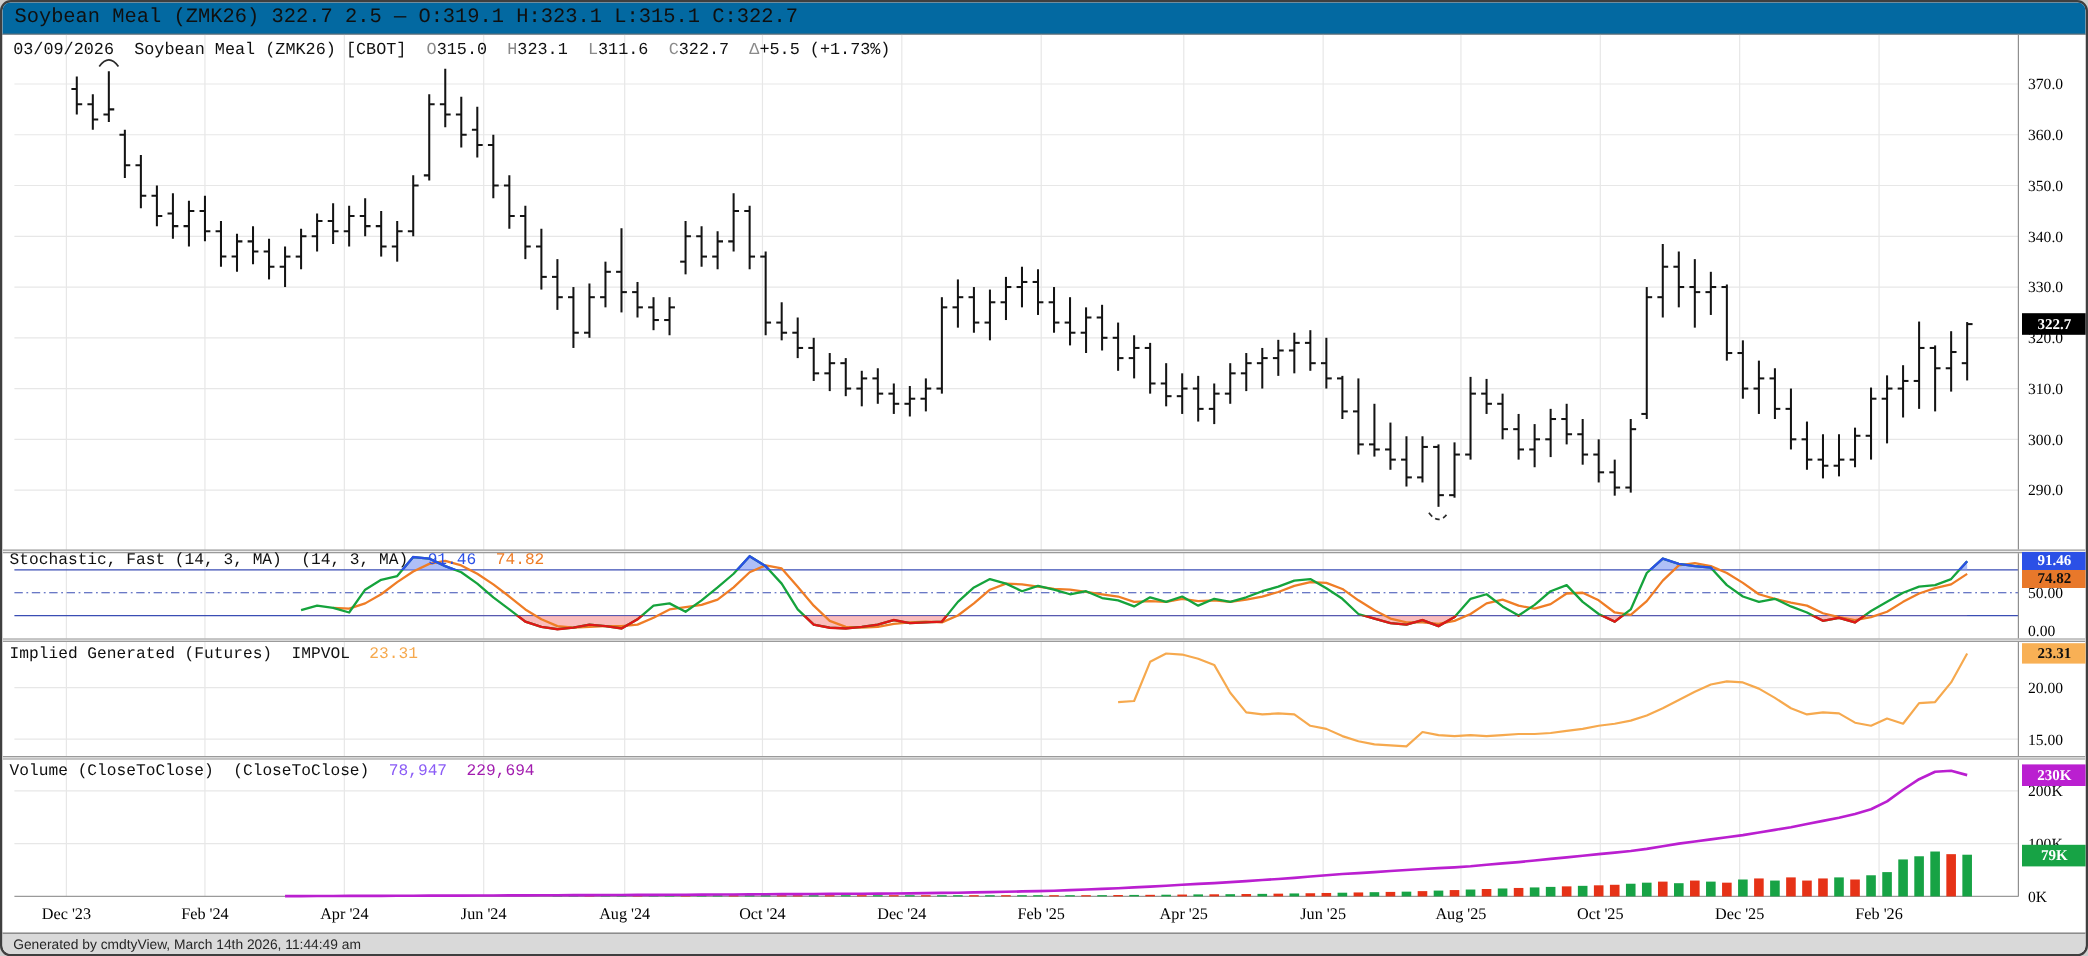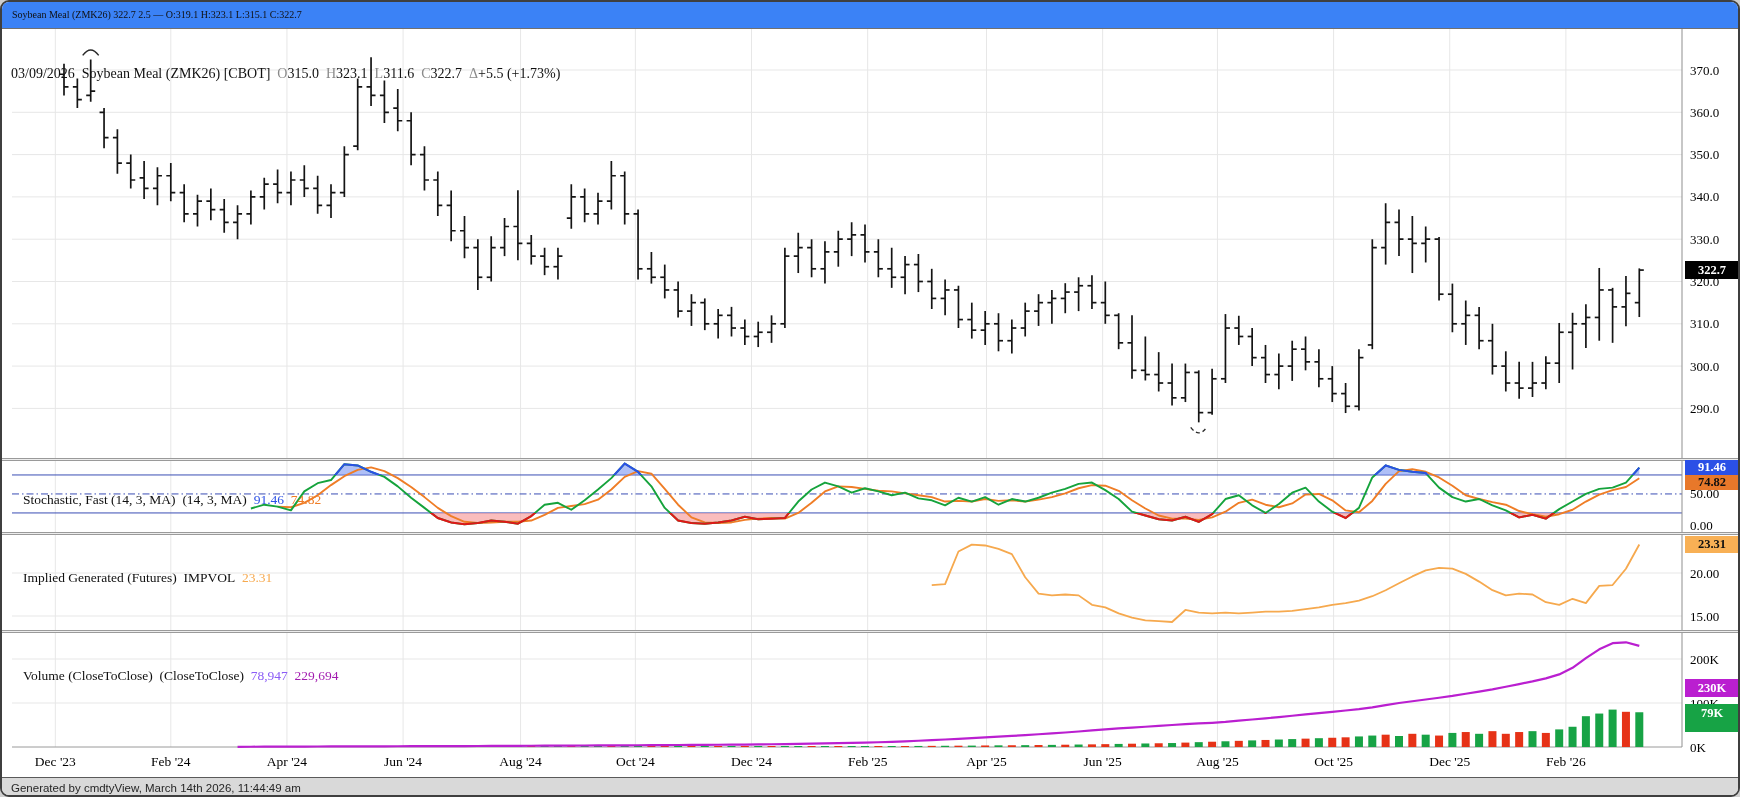--- a/index.html
+++ b/index.html
@@ -1,46 +1,46 @@
 <!DOCTYPE html>
 <html><head>
 <meta charset="utf-8">
 <style>
   html,body{margin:0;padding:0;width:1740px;height:797px;overflow:hidden;background:#cfcfcf;}
   .window{position:relative;width:1740px;height:797px;box-sizing:border-box;
     border:2px solid #3f3f3f;border-radius:9px;overflow:hidden;background:#fff;
     font-family:"Liberation Serif",serif;}
-  .titlebar{height:26px;background:#3b82f6;border-bottom:1px solid #707070;
-    font-family:Liberation Serif, serif;font-size:10px;color:#101010;
+  .titlebar{height:26px;background:#0369a1;border-bottom:1px solid #707070;
+    font-family:Liberation Mono, monospace;font-size:17px;color:#101010;
     line-height:26px;padding-left:10px;white-space:nowrap;}
   .chart-area{position:relative;height:748px;background:#fff;}
   .chart-area svg{position:absolute;left:0;top:0;}
   .statusbar{height:21px;background:#d9d9d9;border-top:1px solid #5a5a5a;
     font-family:"Liberation Sans",sans-serif;font-size:11.5px;color:#262626;
     line-height:20px;padding-left:9px;}
-  .overlay{position:absolute;white-space:nowrap;font-family:Liberation Serif, serif;margin-top:32px;}
+  .overlay{position:absolute;white-space:nowrap;font-family:Liberation Mono, monospace;}
   .info-line{top:5px;left:9px;font-size:14px;color:#101010;}
   .dim{color:#8a8a8a;}
-  .panel-label{left:21px;font-size:13.5px;color:#101010;}
+  .panel-label{left:6px;font-size:13.5px;color:#101010;}
   .lbl-stoch{top:431px;}
   .lbl-iv{top:509px;}
   .lbl-vol{top:607px;}
   .v-k{color:#2b50e6;}
   .v-d{color:#ef7d26;}
   .v-iv{color:#f6a94e;}
   .v-volbars{color:#8b5cf6;}
   .v-volline{color:#a21caf;}
   .badge{position:absolute;left:1683px;width:54px;text-align:center;
     font-weight:bold;font-size:12.5px;box-sizing:border-box;}
   .b-price{top:232px;height:18px;line-height:18px;background:#000;color:#fff;}
   .b-k{top:431px;height:15px;line-height:15px;background:#2b50e6;color:#fff;}
   .b-d{top:446px;height:15px;line-height:15px;background:#e8782a;color:#101010;}
   .b-iv{top:507px;height:17px;line-height:17px;background:#f8b055;color:#101010;}
-  .b-vline{top:608px;height:18px;line-height:18px;background:#ba1fd0;color:#fff;margin-top:42px;}
-  .b-vbars{top:675px;height:28px;line-height:18px;background:#17a345;color:#fff;}
+  .b-vline{top:608px;height:18px;line-height:18px;background:#ba1fd0;color:#fff;}
+  .b-vbars{top:675px;height:18px;line-height:18px;background:#17a345;color:#fff;}
 </style>
 </head>
 <body>
 
 <div class="window">
   <div class="titlebar">Soybean Meal (ZMK26) 322.7 2.5 — O:319.1 H:323.1 L:315.1 C:322.7</div>
 
   <div class="chart-area">
     <svg id="chart-svg" width="1736" height="748">
         <line x1="53.3225" y1="0" x2="53.3225" y2="718" stroke="#e7e7e7" stroke-width="1"></line>

